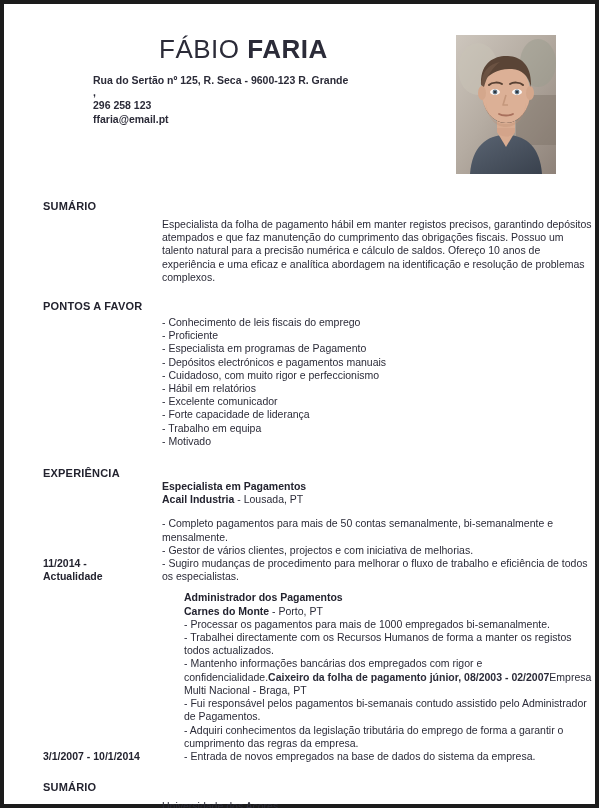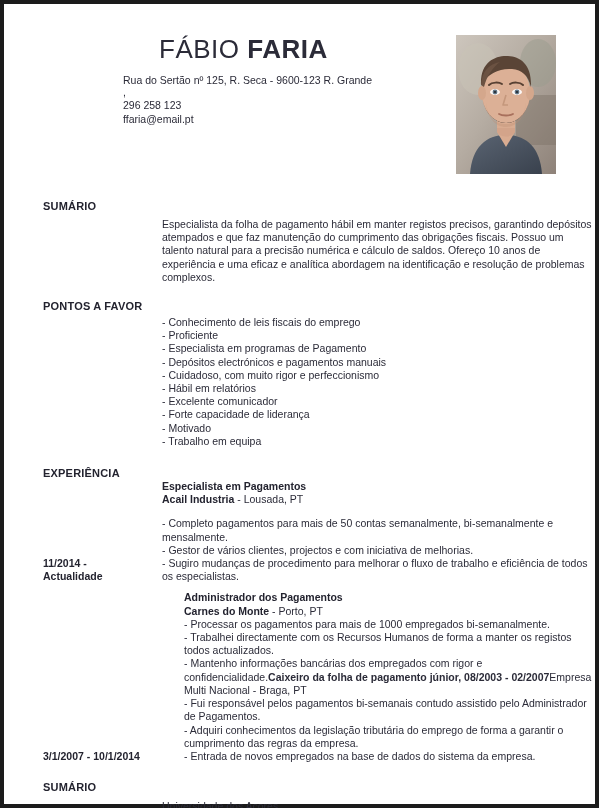--- a/index.html
+++ b/index.html
@@ -43,24 +43,25 @@
     letter-spacing: 0.5px;
     white-space: nowrap;
   }
   .name .first {
     font-weight: 300;
   }
   .name .last {
     font-weight: bold;
   }
   .contact {
-    margin-left: 119px;
+    margin-left: 89px;
     margin-top: 9px;
     font-size: 10.5px;
     line-height: 14px;
+    font-weight: bold;
   }
   .contact div {
     white-space: nowrap;
   }
   .contact .comma {
     font-size: 10.5px;
     line-height: 11px;
     height: 11px;
   }
   .photo {
@@ -219,22 +220,22 @@
     <div class="sec-head">PONTOS A FAVOR</div>
     <div class="sec-body skills-body">
       <div>- Conhecimento de leis fiscais do emprego</div>
       <div>- Proficiente</div>
       <div>- Especialista em programas de Pagamento</div>
       <div>- Depósitos electrónicos e pagamentos manuais</div>
       <div>- Cuidadoso, com muito rigor e perfeccionismo</div>
       <div>- Hábil em relatórios</div>
       <div>- Excelente comunicador</div>
       <div>- Forte capacidade de liderança</div>
+      <div>- Trabalho em equipa</div>
       <div>- Motivado</div>
-      <div>- Trabalho em equipa</div>
     </div>
   </div>
 
   <div class="section exp-wrap">
     <div class="sec-head">EXPERIÊNCIA</div>
 
     <div class="job">
       <div class="job-dates">
         <div>11/2014 -</div>
         <div>Actualidade</div>

